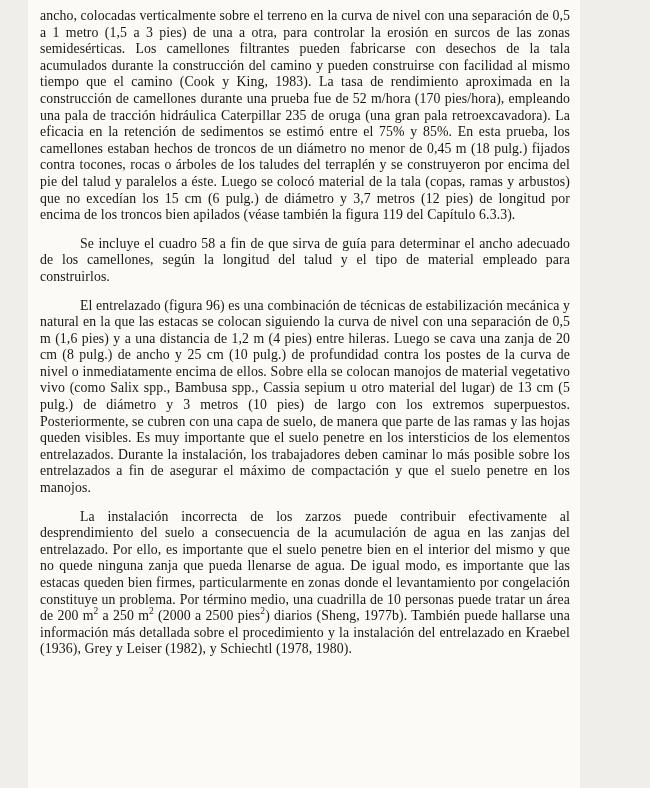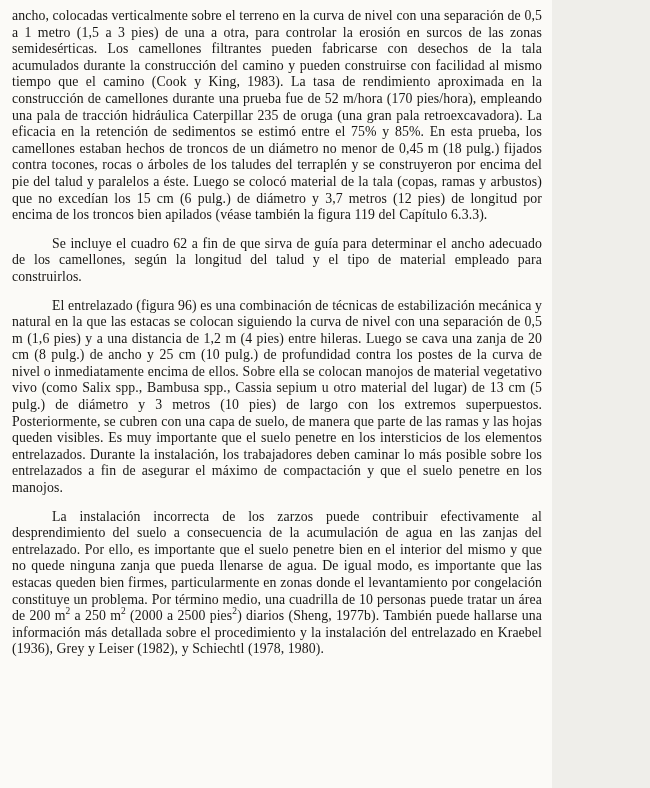--- a/index.html
+++ b/index.html
@@ -13,20 +13,21 @@
     box-sizing: border-box;
     width: 552px;
     height: 788px;
     padding: 8px 10px 24px 12px;
     background: #fbfaf7;
     color: #171614;
     font-family: "Liberation Serif", "DejaVu Serif", serif;
     font-size: 13.8px;
     line-height: 16.6px;
     letter-spacing: 0.1px;
+    margin-left: 28px;
   }
   .para {
     margin: 0 0 12px 0;
     text-align: justify;
     text-justify: inter-word;
   }
   .para:last-child { margin-bottom: 0; }
   .para.indent { text-indent: 40px; }
   .u { text-underline-offset: 2px; }
   .sup {
@@ -34,17 +35,17 @@
     font-size: 9.5px;
     line-height: 0;
   }
 </style>
 </head>
 <body>
 
 <div class="page">
   <div id="doc-body">
       <p class="para"><span>ancho, colocadas verticalmente sobre el terreno en la curva de nivel con una separación de 0,5 a 1 metro (1,5 a 3 pies) de una a otra, para controlar la erosión en surcos de las zonas semidesérticas. Los camellones filtrantes pueden fabricarse con desechos de la tala acumulados durante la construcción del camino y pueden construirse con facilidad al mismo tiempo que el camino (Cook y King, 1983). La tasa de rendimiento aproximada en la construcción de camellones durante una prueba fue de 52 m/hora (170 pies/hora), empleando una pala de tracción hidráulica Caterpillar 235 de oruga (una gran pala retroexcavadora). La eficacia en la retención de sedimentos se estimó entre el 75% y 85%. En esta prueba, los camellones estaban hechos de troncos de un diámetro no menor de 0,45 m (18 pulg.) fijados contra tocones, rocas o árboles de los taludes del terraplén y se construyeron por encima del pie del talud y paralelos a éste. Luego se colocó material de la tala (copas, ramas y arbustos) que no excedían los 15 cm (6 pulg.) de diámetro y 3,7 metros (12 pies) de longitud por encima de los troncos bien apilados (véase también la figura 119 del Capítulo 6.3.3).</span></p>
-      <p class="para indent"><span>Se incluye el cuadro 62 a fin de que sirva de guía para determinar el ancho adecuado de los camellones, según la longitud del talud y el tipo de material empleado para construirlos.</span></p>
+      <p class="para indent"><span>Se incluye el cuadro 58 a fin de que sirva de guía para determinar el ancho adecuado de los camellones, según la longitud del talud y el tipo de material empleado para construirlos.</span></p>
       <p class="para indent"><span>El entrelazado (figura 96) es una combinación de técnicas de estabilización mecánica y natural en la que las estacas se colocan siguiendo la curva de nivel con una separación de 0,5 m (1,6 pies) y a una distancia de 1,2 m (4 pies) entre hileras. Luego se cava una zanja de 20 cm (8 pulg.) de ancho y 25 cm (10 pulg.) de profundidad contra los postes de la curva de nivel o inmediatamente encima de ellos. Sobre ella se colocan manojos de material vegetativo vivo (como </span><span class="u">Salix</span><span> spp., </span><span class="u">Bambusa</span><span> spp., </span><span class="u">Cassia sepium</span><span> u otro material del lugar) de 13 cm (5 pulg.) de diámetro y 3 metros (10 pies) de largo con los extremos superpuestos. Posteriormente, se cubren con una capa de suelo, de manera que parte de las ramas y las hojas queden visibles. Es muy importante que el suelo penetre en los intersticios de los elementos entrelazados. Durante la instalación, los trabajadores deben caminar lo más posible sobre los entrelazados a fin de asegurar el máximo de compactación y que el suelo penetre en los manojos.</span></p>
       <p class="para indent"><span>La instalación incorrecta de los zarzos puede contribuir efectivamente al desprendimiento del suelo a consecuencia de la acumulación de agua en las zanjas del entrelazado. Por ello, es importante que el suelo penetre bien en el interior del mismo y que no quede ninguna zanja que pueda llenarse de agua. De igual modo, es importante que las estacas queden bien firmes, particularmente en zonas donde el levantamiento por congelación constituye un problema. Por término medio, una cuadrilla de 10 personas puede tratar un área de 200 m</span><span class="sup">2</span><span> a 250 m</span><span class="sup">2</span><span> (2000 a 2500 pies</span><span class="sup">2</span><span>) diarios (Sheng, 1977b). También puede hallarse una información más detallada sobre el procedimiento y la instalación del entrelazado en Kraebel (1936), Grey y Leiser (1982), y Schiechtl (1978, 1980).</span></p>
     </div>
 </div>
 
 </body></html>

